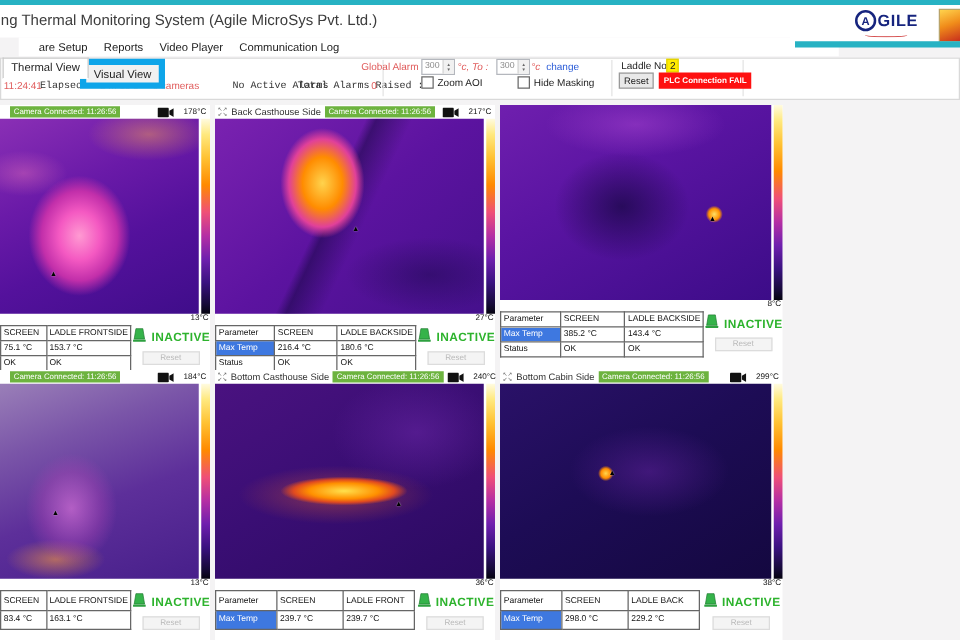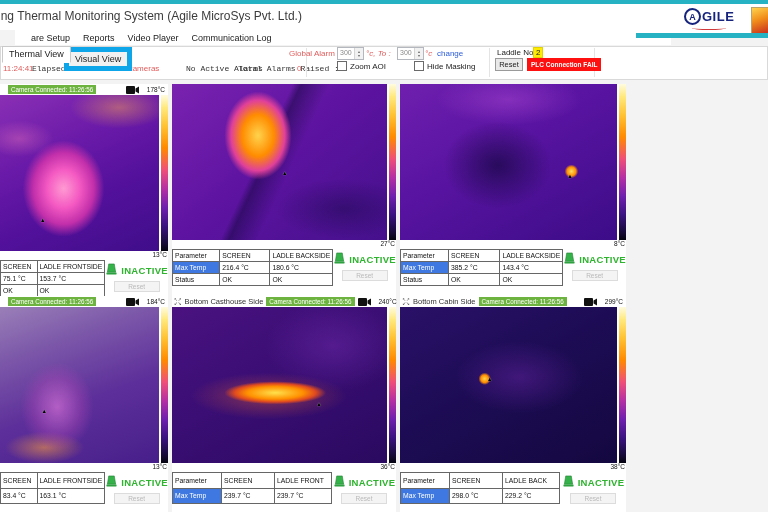--- a/index.html
+++ b/index.html
@@ -216,20 +216,32 @@
               </svg>
           </span>
           <span class="itext">INACTIVE</span>
         </div>
         <button class="rbtn" disabled="">Reset</button>
       </div>
     </div>
   </div>
 
   <div class="panel" style="left:172px;top:84px;width:224px;height:212px">
+    <div class="phead">
+      <span class="rsz">↖↗<br>↙↘</span>
+      <span class="ptitle">Back Casthouse Side</span>
+      <span class="badge">Camera Connected: 11:26:56</span>
+      <span class="camicon">
+        <svg width="13" height="8" viewBox="0 0 13 8">
+            <rect width="9" height="8" rx="1" fill="#111"></rect>
+            <path d="M9.5 2.5 L13 .5 V7.5 L9.5 5.5 Z" fill="#111"></path>
+          </svg>
+      </span>
+      <span class="tmax">217°C</span>
+    </div>
     <div class="pbody">
       <div class="thermal cam2">
         <span class="mk" style="left:51%;top:55%">▲</span>
       </div>
       <div class="sbar"></div>
     </div>
     <div class="minrow"><span>27°C</span></div>
     <div class="pfoot">
       <table class="ptab t3">
         <tbody>

